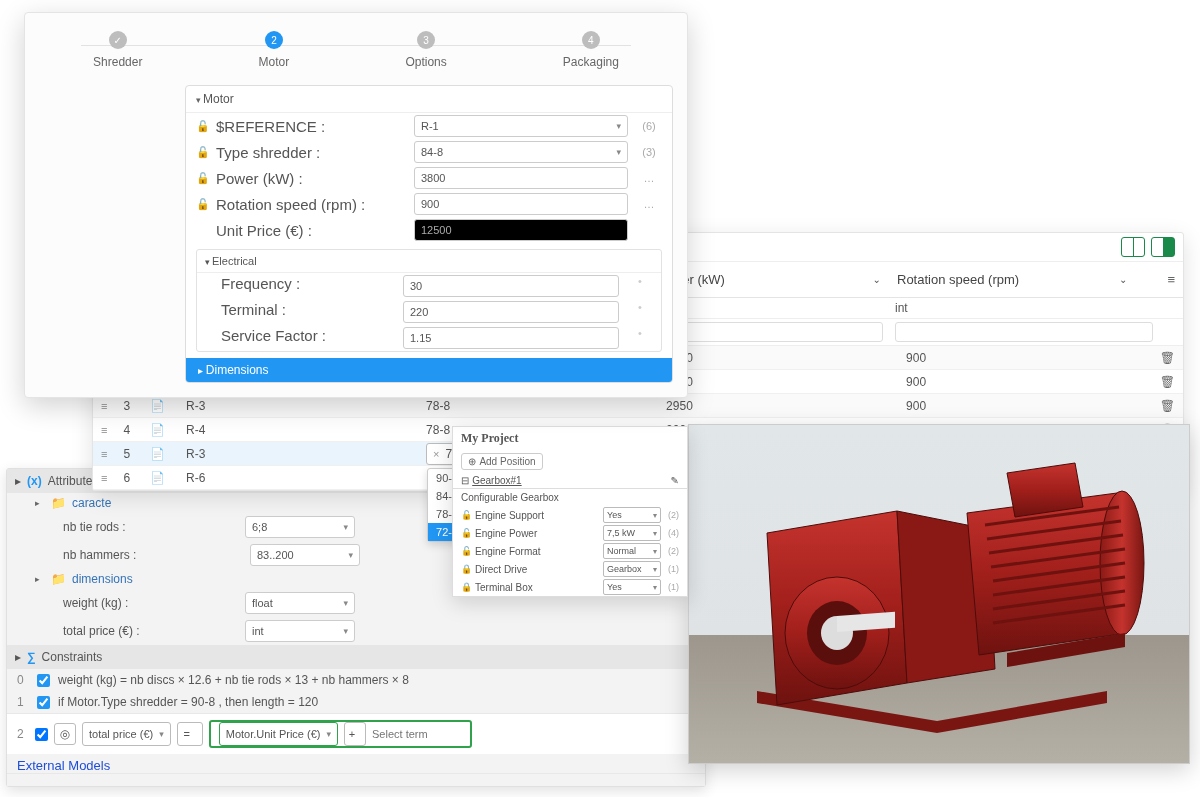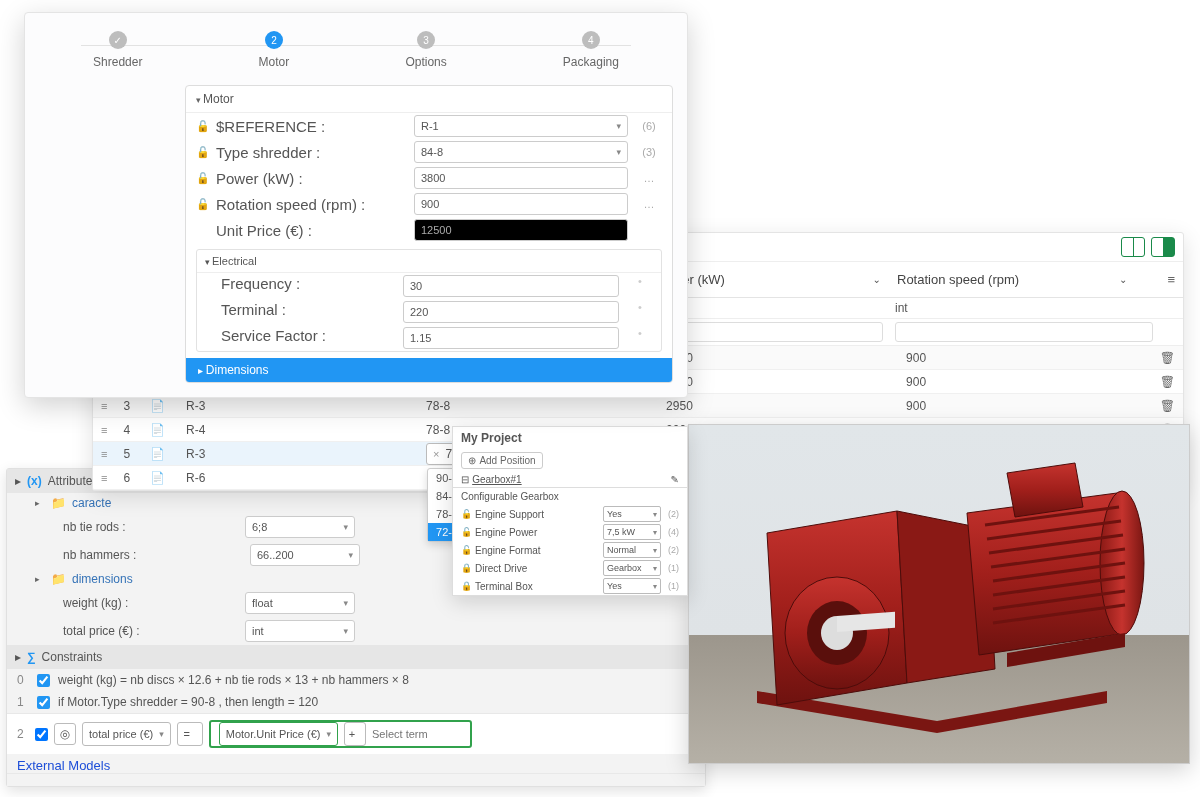--- a/index.html
+++ b/index.html
@@ -61,21 +61,21 @@
 .cell{ padding:0 8px; }
 .type-editor{ position:relative; border:1px solid #bbb; border-radius:3px; height:22px; display:flex; align-items:center; padding:0 6px; gap:6px; background:#fff;}
 .type-editor .x{ color:#999; font-size:11px; }
 .type-editor .caret{ margin-left:auto; color:#888; font-size:10px;}
 .dropdown { position:absolute; top:24px; left:0; width:50px; background:#fff; border:1px solid #ccc; border-radius:3px; box-shadow:0 3px 8px rgba(0,0,0,0.15); z-index:60;}
 .dropdown div{ padding:3px 8px; font-size:11px; }
 .dropdown div.hl{ background:#2196f3; color:#fff;}
 
 
 .project-panel { position:absolute; top:426px; left:452px; width:236px; background:#fff; border:1px solid #ddd; box-shadow:0 6px 20px rgba(0,0,0,0.15); z-index:40; font-size:10px; }
-.proj-title{ padding:4px 8px; font-weight:600; font-size:12px;}
+.proj-title{ padding:4px 8px; font-weight:600; font-size:12px;font-family:Liberation Serif, serif;}
 .proj-btn{ margin:3px 8px; border:1px solid #ccc; border-radius:3px; padding:2px 6px; display:inline-flex; align-items:center; gap:3px; color:#666;}
 .proj-row{ display:flex; align-items:center; justify-content:space-between; padding:2px 8px;}
 .proj-row .edit{ color:#555;}
 .proj-section{ padding:3px 8px; color:#555;}
 .cfg-row{ display:flex; align-items:center; padding:1px 8px; gap:4px;}
 .cfg-row .lck{ width:10px; font-size:9px; }
 .cfg-row .lck.blue{color:#2196f3;} .cfg-row .lck.red{color:#d35;}
 .cfg-row .lbl{ flex:1; font-size:10px;}
 .cfg-row .sel{ width:58px; height:16px; border:1px solid #bbb; border-radius:2px; font-size:9px; display:flex; align-items:center; justify-content:space-between; padding:0 3px;}
 .cfg-row .sel::after{content:"▾"; font-size:8px; color:#888;}
@@ -436,21 +436,21 @@
         <span class="tri">▸</span>
         <span class="fi">📁</span>
         <span>caracte</span>
       </div>
       <div class="attr-row" style="padding-left: 52px;">
         <span class="attr-label">nb tie rods :</span>
         <div class="attr-val">6;8</div>
       </div>
       <div class="attr-row" style="padding-left: 52px; gap: 11px;">
         <span class="attr-label">nb hammers :</span>
-        <div class="attr-val">66..200</div>
+        <div class="attr-val">83..200</div>
       </div>
       <div class="attr-row folder">
         <span class="tri">▸</span>
         <span class="fi">📁</span>
         <span>dimensions</span>
       </div>
       <div class="attr-row" style="padding-left: 52px;">
         <span class="attr-label">weight (kg) :</span>
         <div class="attr-val">float</div>
       </div>

